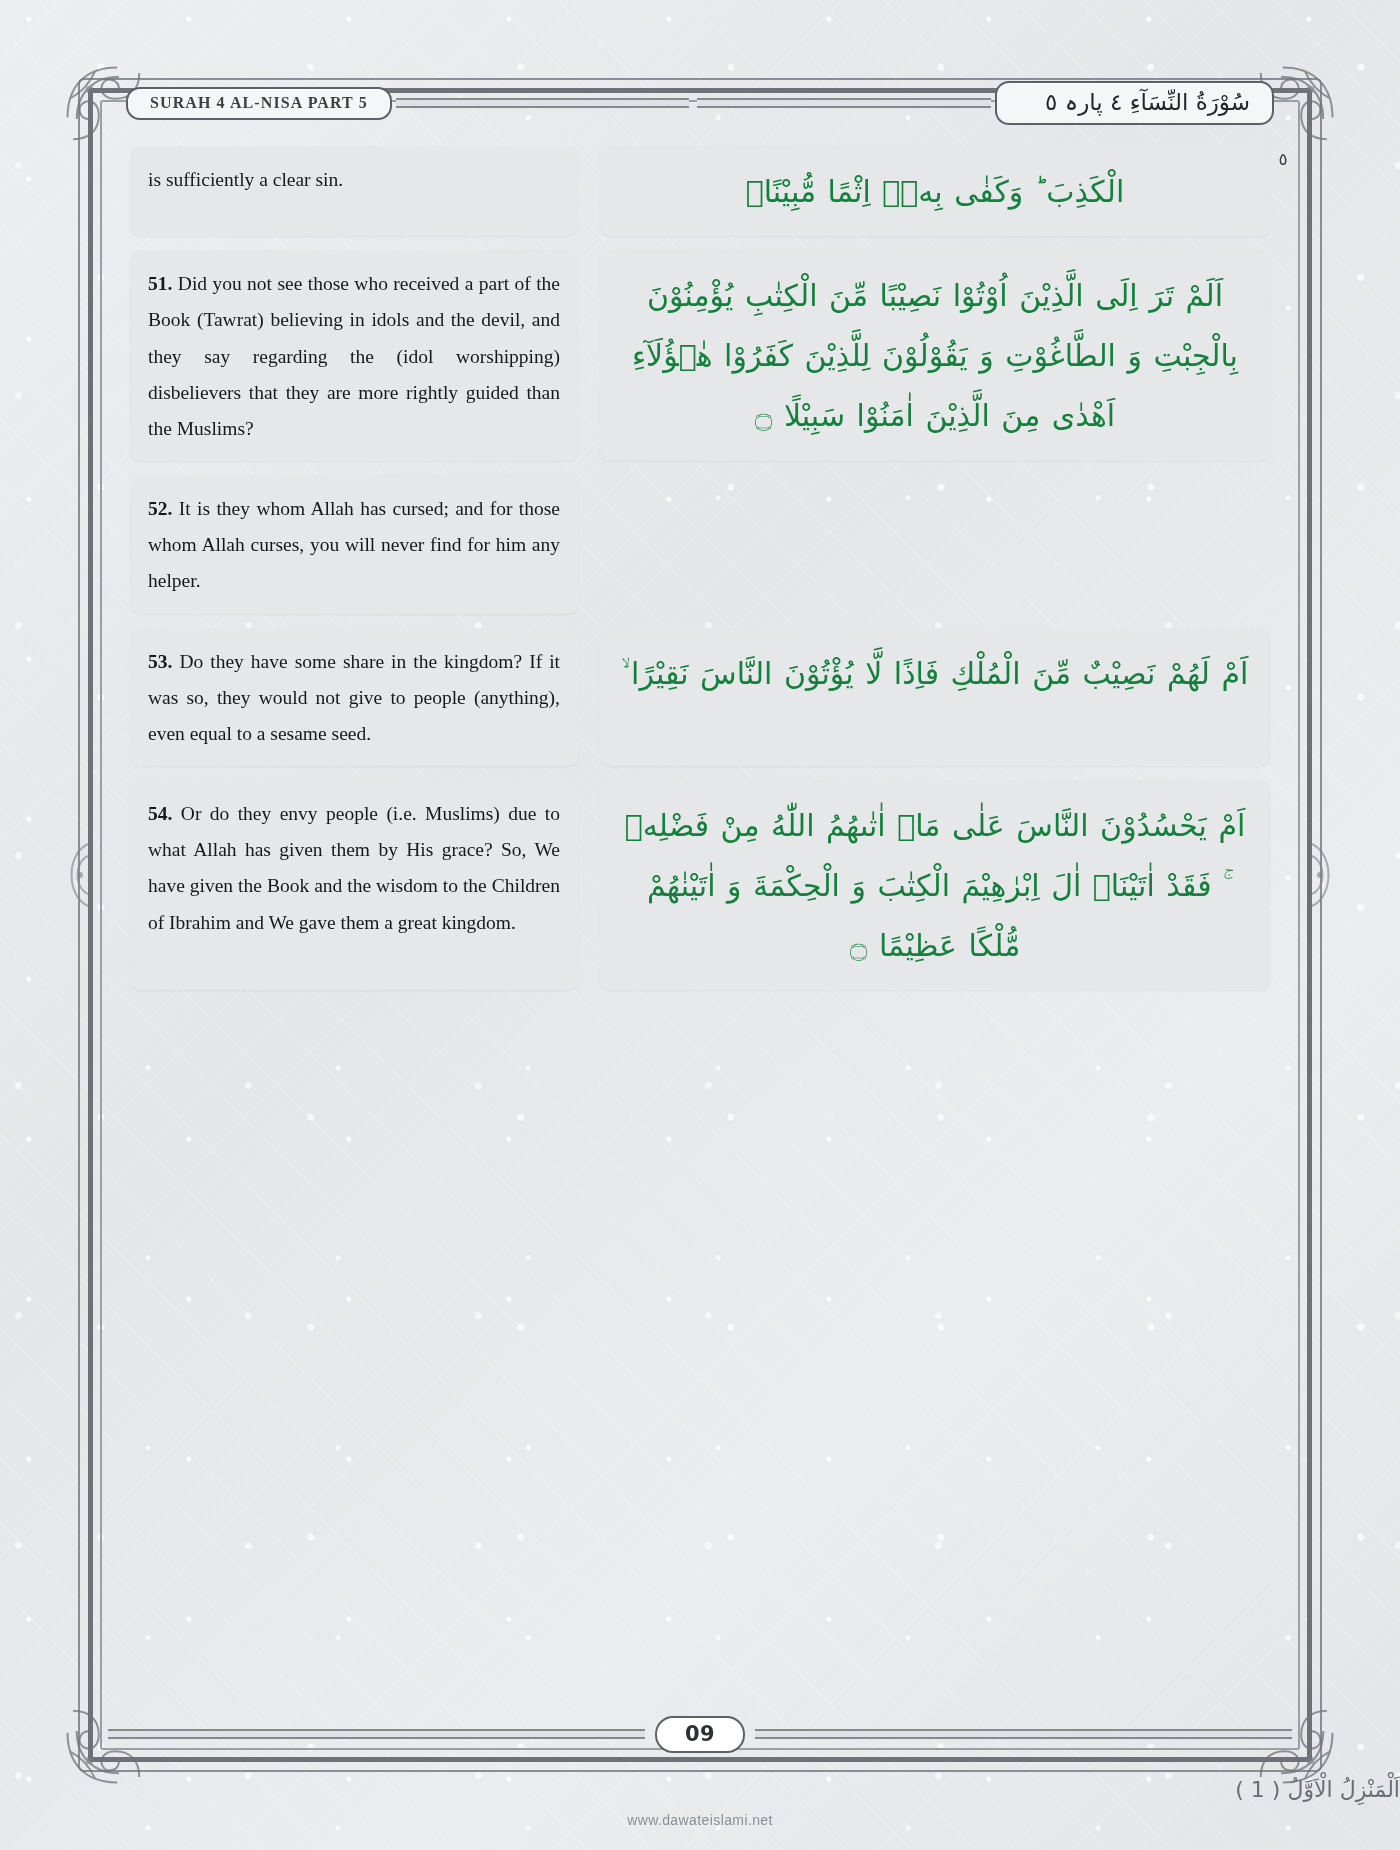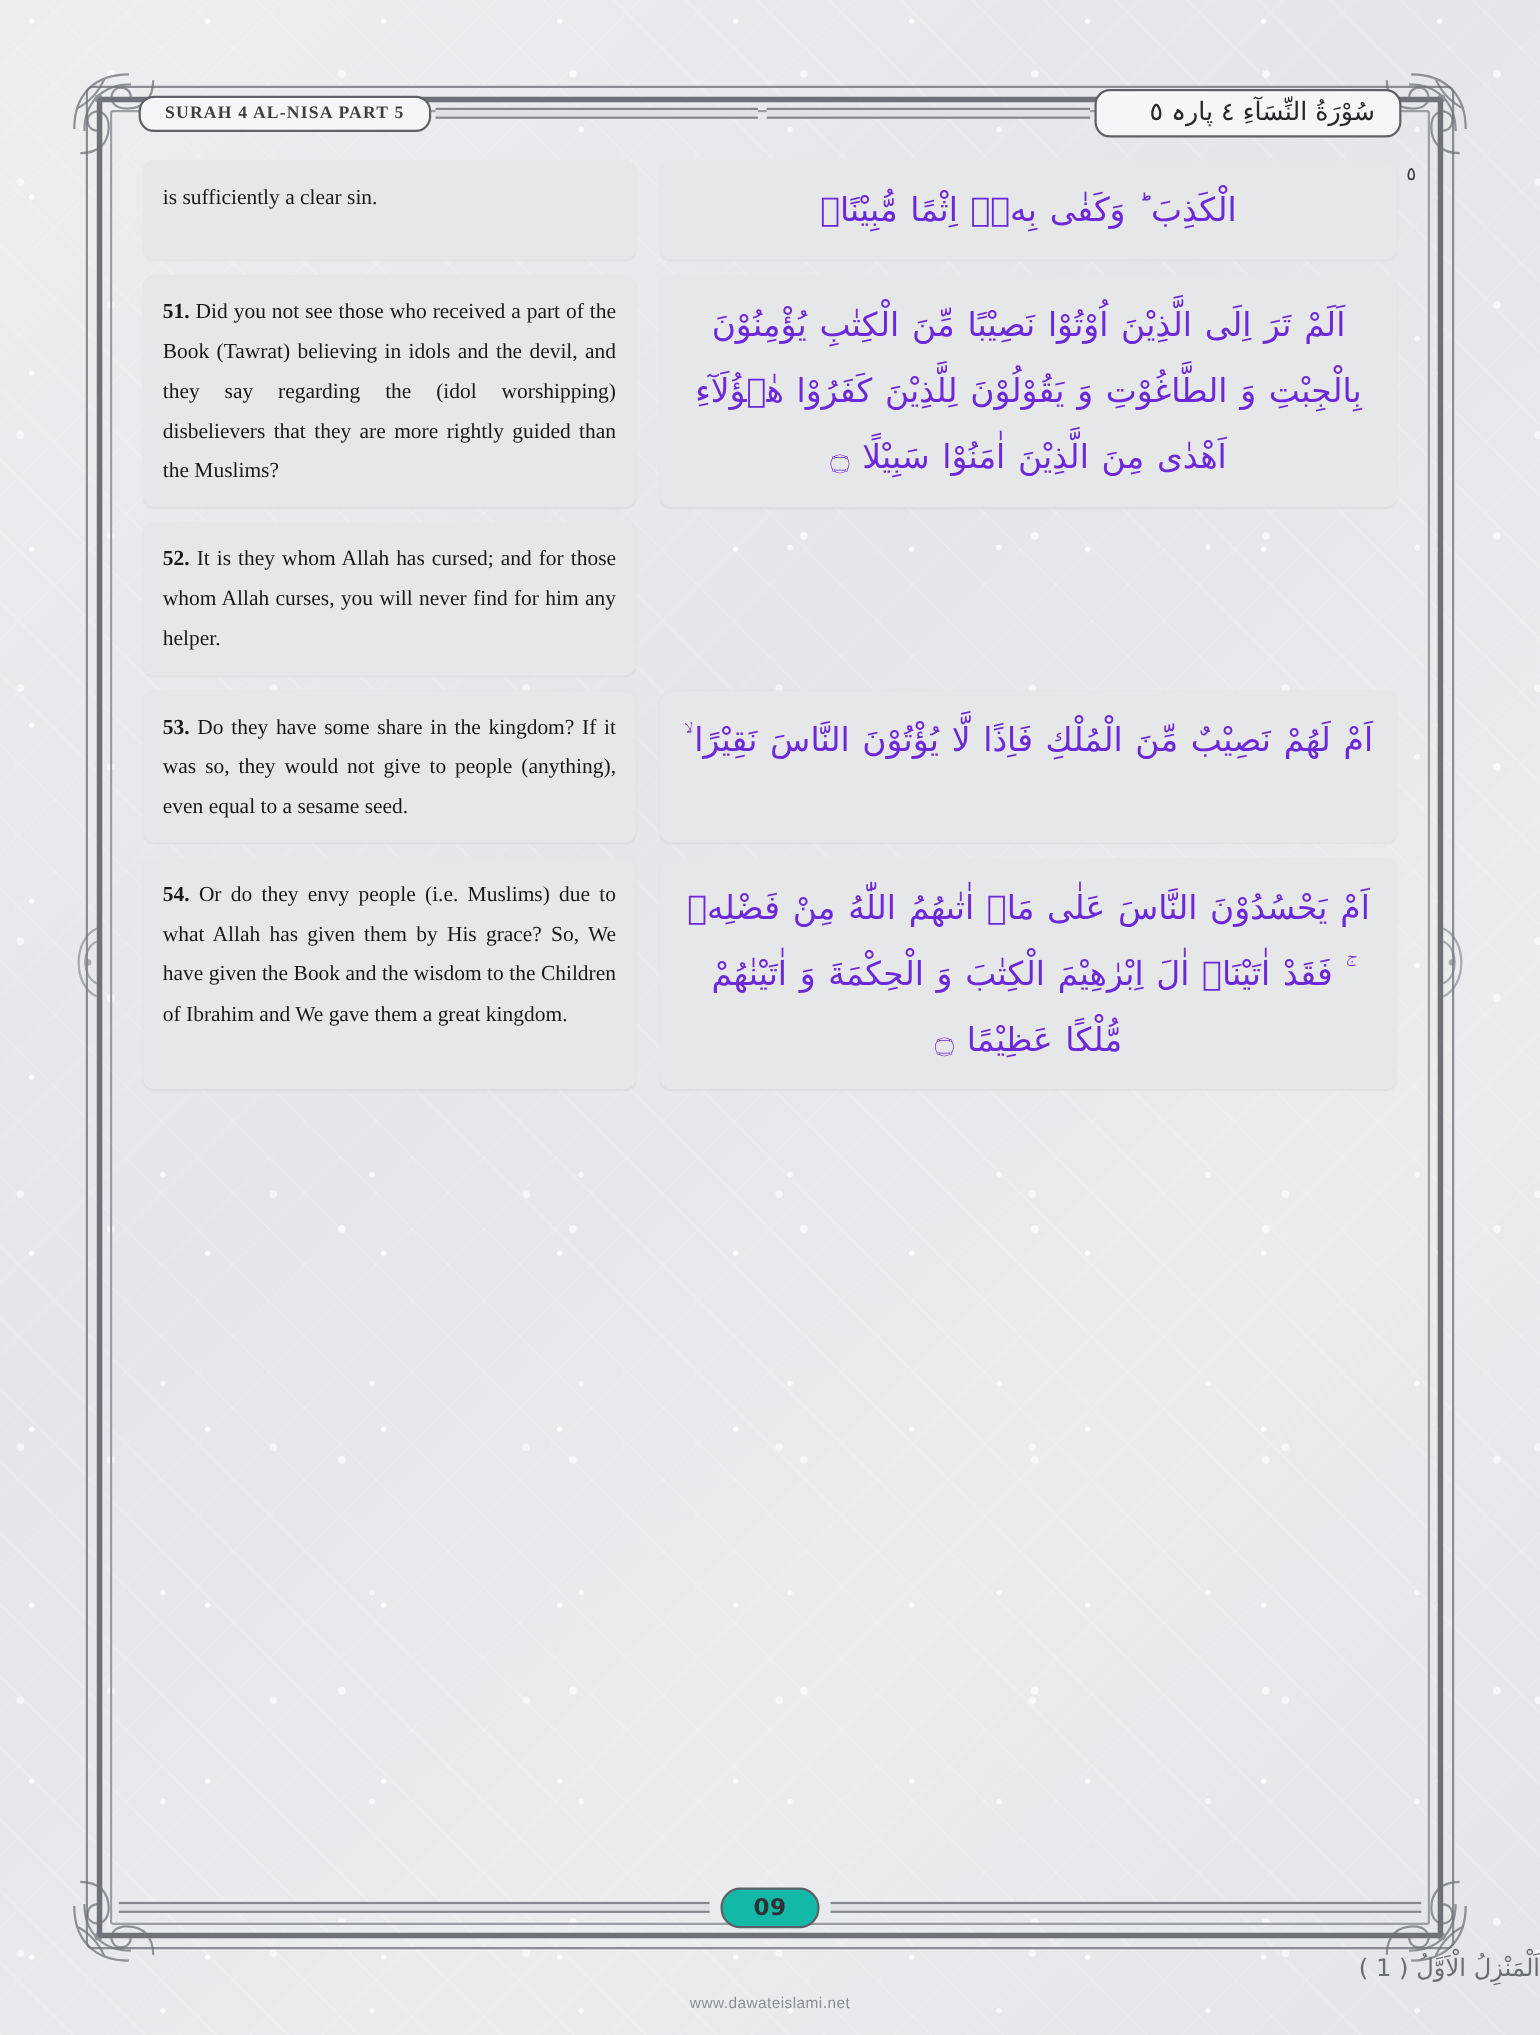--- a/index.html
+++ b/index.html
@@ -168,21 +168,21 @@
     hyphens: none;
   }
   .cell-en .vnum { font-weight: 700; }
   .cell-ar {
     flex: 1 1 auto;
     direction: rtl;
     text-align: center;
     font-family: "DejaVu Sans", sans-serif;
     font-size: 30px;
     line-height: 2.0;
-    color: #6d28d9;
+    color: #15803d;
     word-spacing: 2px;
   }
 
   
   .cell-en.tall { line-height: 1.86; }
 
   
   .footer {
     position: absolute;
     left: 108px; right: 108px;
@@ -195,21 +195,21 @@
   .foot-rail {
     flex: 1 1 auto;
     height: 10px;
     border-top: 2px solid #85888e;
     border-bottom: 2px solid #85888e;
     background: #dfe1e4;
   }
   .page-pill {
     flex: 0 0 auto;
     margin: 0 10px;
-    background: #14b8a6;
+    background: #ffffff;
     border: 2px solid #5d6167;
     border-radius: 18px;
     padding: 4px 28px 5px;
     font-family: "DejaVu Sans", sans-serif;
     font-size: 21px;
     font-weight: 700;
     color: #2d3034;
     letter-spacing: .5px;
   }
   .below-frame {

